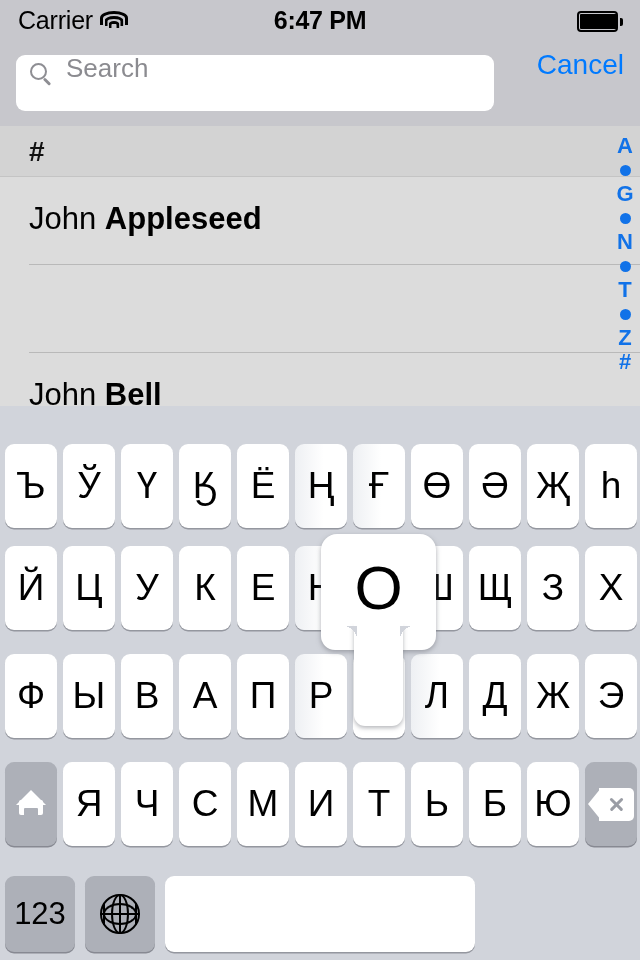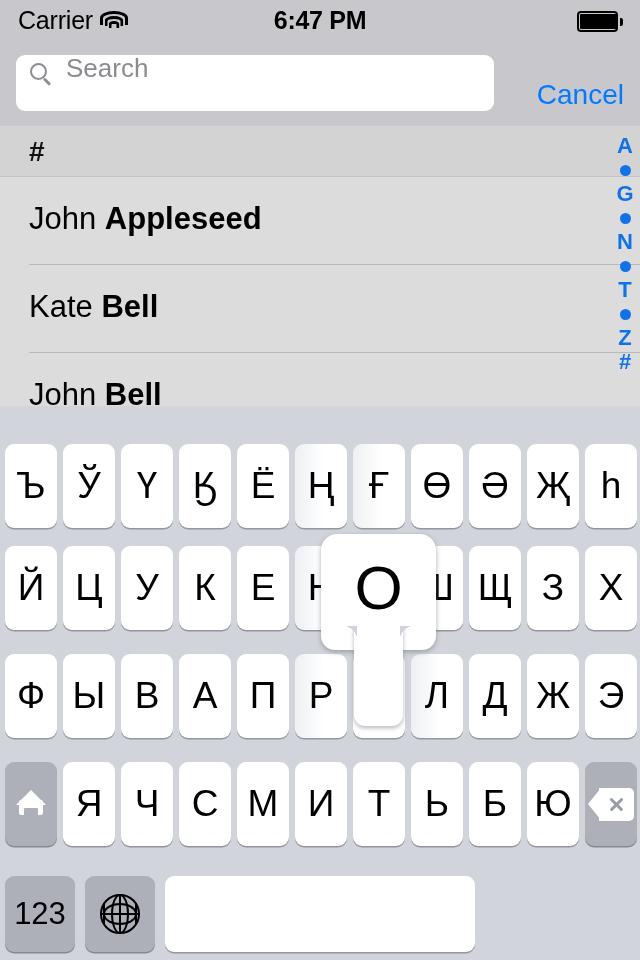--- a/index.html
+++ b/index.html
@@ -26,21 +26,21 @@
   .sb-batt .fill{position:absolute;left:3px;top:3px;width:37px;height:15px;background:#000;border-radius:1px;}
   .sb-batt .nub{position:absolute;left:43px;top:7px;width:3px;height:8px;background:#000;border-radius:0 2px 2px 0;}
 
   
   .searchbar{position:absolute;left:0;top:40px;width:640px;height:86px;background:#c7c7cc;}
   .search-field{position:absolute;left:16px;top:15px;width:478px;height:56px;background:#fff;border-radius:9px;box-sizing:border-box;}
   .mag{position:absolute;left:30px;top:23px;width:22px;height:22px;}
   .mag .ring{position:absolute;left:0;top:0;width:17px;height:17px;box-sizing:border-box;border:2.5px solid #8e8e93;border-radius:50%;}
   .mag .handle{position:absolute;left:14px;top:14px;width:9px;height:2.5px;background:#8e8e93;transform:rotate(45deg);transform-origin:left center;border-radius:2px;}
   .search-ph{position:absolute;left:66px;top:14px;font-size:26px;color:#8b8b90;line-height:28px;}
-  .cancel-btn{position:absolute;right:16px;top:38px;font-size:28px;color:#007aff;line-height:34px;text-align:right;}
+  .cancel-btn{position:absolute;right:16px;top:8px;font-size:28px;color:#007aff;line-height:34px;text-align:right;}
 
   
   .list{position:absolute;left:0;top:126px;width:640px;height:280px;background:#dcdcdc;overflow:hidden;}
   .sec-header{position:absolute;left:0;top:0;width:640px;height:51px;background:#d3d3d3;box-sizing:border-box;border-bottom:1px solid #c4c4c4;}
   .sec-header span{position:absolute;left:29px;top:9px;font-size:28px;font-weight:bold;color:#111;line-height:34px;}
   .row{position:absolute;left:0;width:552px;height:88px;padding-left:35px;}
   .row .nm{position:absolute;left:29px;top:22px;font-size:31px;color:#000;line-height:40px;white-space:nowrap;}
   .row .nm b{font-weight:bold;}
   .row .sep{position:absolute;left:29px;bottom:0;width:611px;height:1px;background:#b9b9b9;}
 
@@ -130,21 +130,20 @@
 
   <div class="list">
     <div class="sec-header">
       <span>#</span>
     </div>
     <div class="row" style="top:51px;">
       <div class="nm"><span>John </span><b>Appleseed</b></div>
       <div class="sep"></div>
     </div>
     <div class="row" style="top:139px;">
-      <div class="nm"><span>Kate </span><b>Bell</b></div>
       <div class="sep"></div>
     </div>
     <div class="row" style="top:227px;">
       <div class="nm"><span>John </span><b>Bell</b></div>
     </div>
   </div>
 
   <div class="indexbar">
     <div class="idx">A</div>
     <div class="idx dot"></div>

